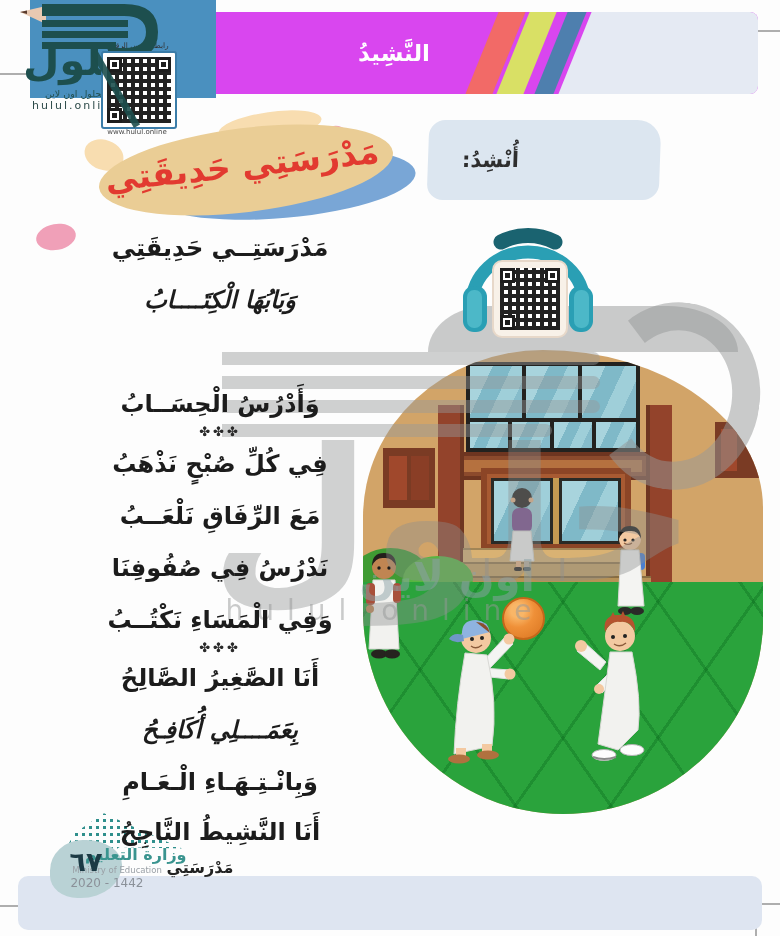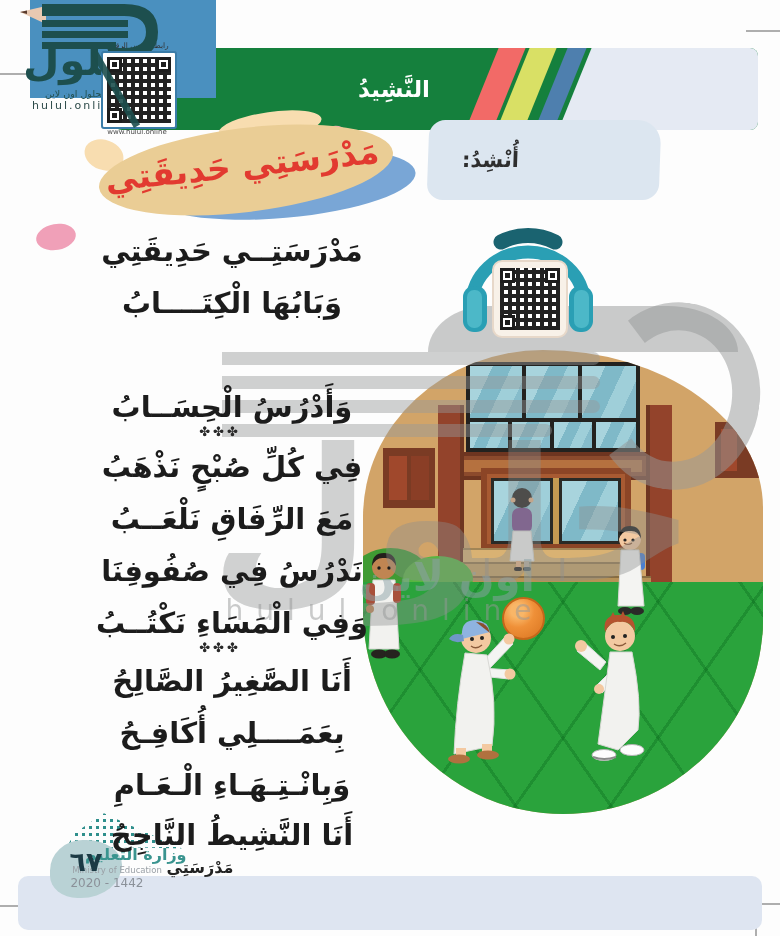--- a/index.html
+++ b/index.html
@@ -2,22 +2,22 @@
 <html lang="ar"><head>
 <meta charset="utf-8">
 <style>
   html,body{margin:0;padding:0;background:#fff;}
   .page{position:relative;width:780px;height:936px;margin:0 auto;background:#fdfdfd;
         overflow:hidden;font-family:"DejaVu Sans",sans-serif;}
   .abs{position:absolute;}
   
   .mark{position:absolute;background:#9a9a9a;opacity:.8;}
   
-  .banner{position:absolute;left:114px;top:12px;width:644px;height:82px;background:#15803d;
-          border-radius:8px;overflow:hidden;margin-top:36px;}
+  .banner{position:absolute;left:114px;top:12px;width:644px;height:82px;background:#d946ef;
+          border-radius:8px;overflow:hidden;}
   .stripe{position:absolute;top:-14px;bottom:-14px;transform:skewX(-22deg);}
   .banner-title{position:absolute;left:150px;top:0;width:260px;height:82px;display:flex;
           align-items:center;justify-content:center;color:#fff;font-size:23px;font-weight:bold;direction:rtl;}
   
   .logo-blue{position:absolute;left:30px;top:0;width:186px;height:98px;background:#4a90bf;}
   .brand-word{position:absolute;left:22px;top:40px;width:112px;text-align:center;font-size:42px;
           font-weight:bold;color:#1d4f4e;direction:rtl;line-height:1;}
   .brand-tag{position:absolute;left:16px;top:88px;width:120px;text-align:center;font-size:9.5px;
           color:#23504f;direction:rtl;}
   .brand-domain{position:absolute;left:14px;top:99px;width:124px;text-align:center;font-size:11px;
@@ -56,22 +56,22 @@
   .glass{background:linear-gradient(115deg,#a8d4dd 0 30%,#7fb9c8 30% 55%,#9fcfd9 55% 78%,#86bccb 78%);}
   .lawn{position:absolute;left:-20px;right:-20px;top:232px;bottom:-20px;background:#2aa33c;
         background-image:
           repeating-linear-gradient(55deg,rgba(0,90,20,.28) 0 3px,transparent 3px 78px),
           repeating-linear-gradient(-55deg,rgba(0,90,20,.28) 0 3px,transparent 3px 78px);}
   .bush{position:absolute;border-radius:50%;}
   .ball{position:absolute;left:139px;top:247px;width:43px;height:43px;border-radius:50%;
         background:radial-gradient(circle at 35% 30%,#f9b667 0 18%,#ef9038 45%,#d87420 100%);
         border:2px solid #c4671a;box-sizing:border-box;}
   
-  .pline{position:absolute;left:84px;width:296px;height:46px;z-index:10;direction:rtl;text-align:center;
-        font-size:29px;font-weight:bold;color:#1c1c1c;}
+  .pline{position:absolute;left:72px;width:296px;height:46px;z-index:10;direction:rtl;text-align:center;
+        font-size:24px;font-weight:bold;color:#1c1c1c;}
   .psep{position:absolute;left:72px;width:296px;z-index:10;text-align:center;font-size:13px;
         letter-spacing:3px;color:#2a2a2a;}
   
   .footer-band{position:absolute;left:18px;top:876px;width:744px;height:54px;background:#dee5f1;
         border-radius:10px;z-index:4;}
   .ministry-dots{position:absolute;left:52px;top:810px;width:130px;height:64px;z-index:6;
         background-image:radial-gradient(#2f8f8c 1.6px,transparent 1.9px);background-size:7px 7px;
         clip-path:polygon(0 95%,18% 35%,40% 5%,58% 22%,100% 60%,52% 58%,22% 100%);}
   .page-num-blob{position:absolute;left:50px;top:840px;width:72px;height:58px;background:#b9d2d5;
         border-radius:48% 52% 60% 40% / 55% 45% 60% 40%;z-index:7;}
@@ -278,30 +278,30 @@
       <path d="M42 62 L28 76 L34 83 L48 70 Z" fill="#f4f4f2" stroke="#ddd"></path>
       <circle cx="31" cy="79" r="5" fill="#f3c9a1"></circle>
       <path d="M42 42 L64 42 Q74 92 70 120 Q60 130 50 140 L30 134 Q36 90 42 42 Z" fill="#f2f2ef" stroke="#d8d8d4"></path>
       <ellipse cx="36" cy="145" rx="12" ry="5.5" fill="#fdfdfd" stroke="#b5b5b5"></ellipse>
       <ellipse cx="64" cy="140" rx="12" ry="5.5" fill="#fdfdfd" stroke="#b5b5b5"></ellipse>
       <path d="M25 147 Q36 151 48 147" stroke="#8a8a8a" fill="none" stroke-width="2"></path>
     </svg>
   </div>
 
   <div class="pline" style="top:234px;">مَدْرَسَتِــي حَدِيقَتِي</div>
-  <div class="pline" style="top:286px;">وَبَابُهَا الْكِتَــــابُ</div>
+  <div class="pline" style="top:286px;font-style:italic;">وَبَابُهَا الْكِتَــــابُ</div>
   <div class="pline" style="top:390px;">وَأَدْرُسُ الْحِسَــابُ</div>
   <div class="psep" style="top:424px;">✤✤✤</div>
   <div class="pline" style="top:502px;">مَعَ الرِّفَاقِ نَلْعَــبُ</div>
   <div class="pline" style="top:450px;">فِي كُلِّ صُبْحٍ نَذْهَبُ</div>
   <div class="pline" style="top:606px;">وَفِي الْمَسَاءِ نَكْتُــبُ</div>
   <div class="pline" style="top:554px;">نَدْرُسُ فِي صُفُوفِنَا</div>
   <div class="psep" style="top:640px;">✤✤✤</div>
   <div class="pline" style="top:664px;">أَنَا الصَّغِيرُ الصَّالِحُ</div>
-  <div class="pline" style="top:716px;">بِعَمَــــلِي أُكَافِـحُ</div>
+  <div class="pline" style="top:716px;font-style:italic;">بِعَمَــــلِي أُكَافِـحُ</div>
   <div class="pline" style="top:768px;">وَبِانْـتِـهَـاءِ الْـعَـامِ</div>
   <div class="pline" style="top:818px;">أَنَا النَّشِيطُ النَّاجِحُ</div>
 
   <div class="footer-band"></div>
   <div class="ministry-dots"></div>
   <div class="page-num-blob"></div>
   <div class="min-ar">وزارة التعليم</div>
   <div class="page-num">٦٧</div>
   <div class="min-en">Ministry of Education</div>
   <div class="min-ed">2020 - 1442</div>

